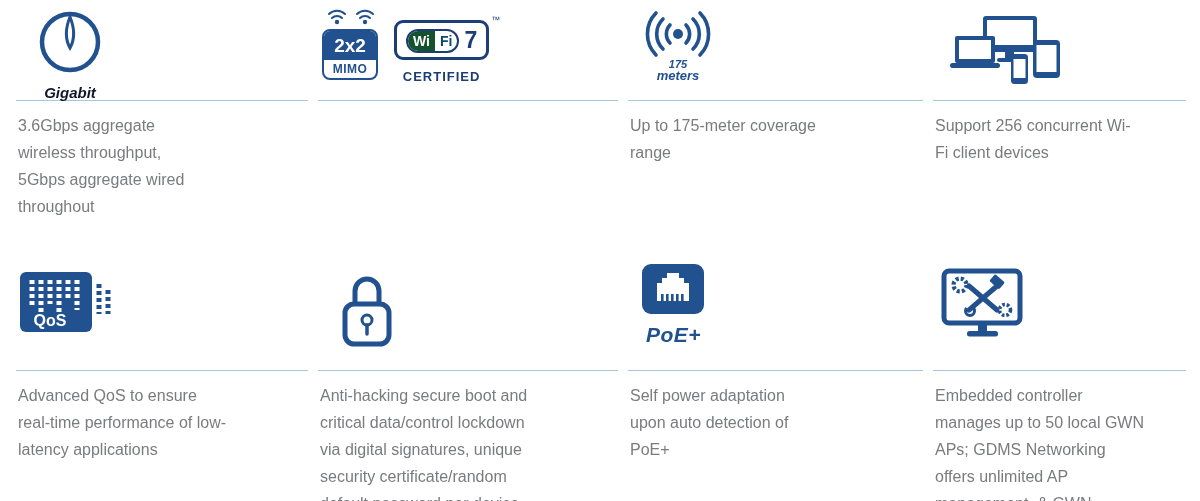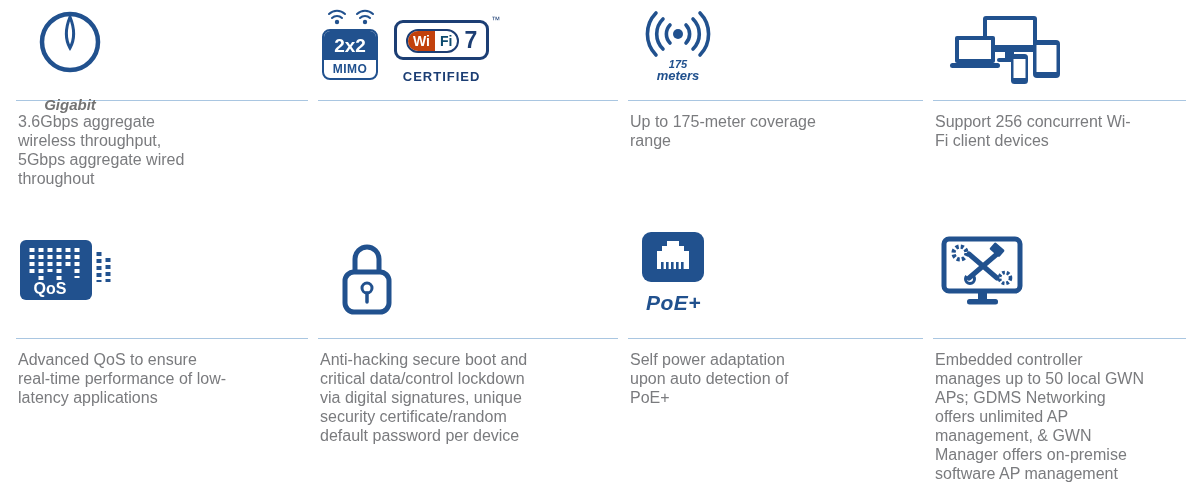--- a/index.html
+++ b/index.html
@@ -21,34 +21,34 @@
     height: 92px;
     display: flex;
     align-items: flex-start;
     position: relative;
   }
   .row2 .icon-area { height: 106px; }
   .divider { height: 1px; background: #a9c6e1; width: 100%; }
   .feature-text {
     margin: 11px 0 0 2px;
     font-size: 16px;
-    line-height: 19px;
+    line-height: 27px;
     color: #7a7b7e;
   }
   .w190 { max-width: 190px; }
   .w215 { max-width: 215px; }
   .w200 { max-width: 200px; }
   .w185 { max-width: 185px; }
   .w212 { max-width: 212px; }
 
   
   .gauge-wrap { margin-left: 22px; text-align: center; width: 64px; }
   .gauge-label {
     font-weight: bold; font-style: italic;
-    font-size: 15px; color: #737373; margin-top: 18px;
+    font-size: 15px; color: #0f172a; margin-top: 6px;
   }
 
   
   .wifi-icons { display: flex; align-items: flex-start; gap: 14px; margin-left: 4px; }
   .mimo-badge { text-align: center; width: 58px; }
   .mimo-box {
     border: 2.5px solid #21518e; border-radius: 8px; overflow: hidden;
     width: 56px; background: #fff;
   }
   .mimo-top {
@@ -62,21 +62,21 @@
   .wifi7-badge { margin-top: 12px; position: relative; }
   .wifi7-box {
     border: 3px solid #1c3e74; border-radius: 9px;
     padding: 4px 9px 3px; display: flex; align-items: center; gap: 5px;
     background: #fff;
   }
   .wifi-pill {
     display: inline-flex; border: 2px solid #1c3e74; border-radius: 999px;
     overflow: hidden; font-weight: bold; font-size: 14px; line-height: 18px;
   }
-  .wifi-pill .wi { background: #c2410c; color: #fff; padding: 1px 5px; }
+  .wifi-pill .wi { background: #14532d; color: #fff; padding: 1px 5px; }
   .wifi-pill .fi { color: #0c4a6e; padding: 1px 5px; }
   .wifi-seven { color: #1c3e74; font-weight: bold; font-size: 23px; }
   .wifi-tm { position: absolute; top: -5px; right: -11px; font-size: 9px; color: #1c3e74; }
   .wifi-certified {
     text-align: center; color: #1c3e74; font-weight: bold;
     font-size: 13px; letter-spacing: 1px; margin-top: 9px;
   }
 
   
   .coverage-wrap { text-align: center; width: 96px; margin-left: 2px; }

